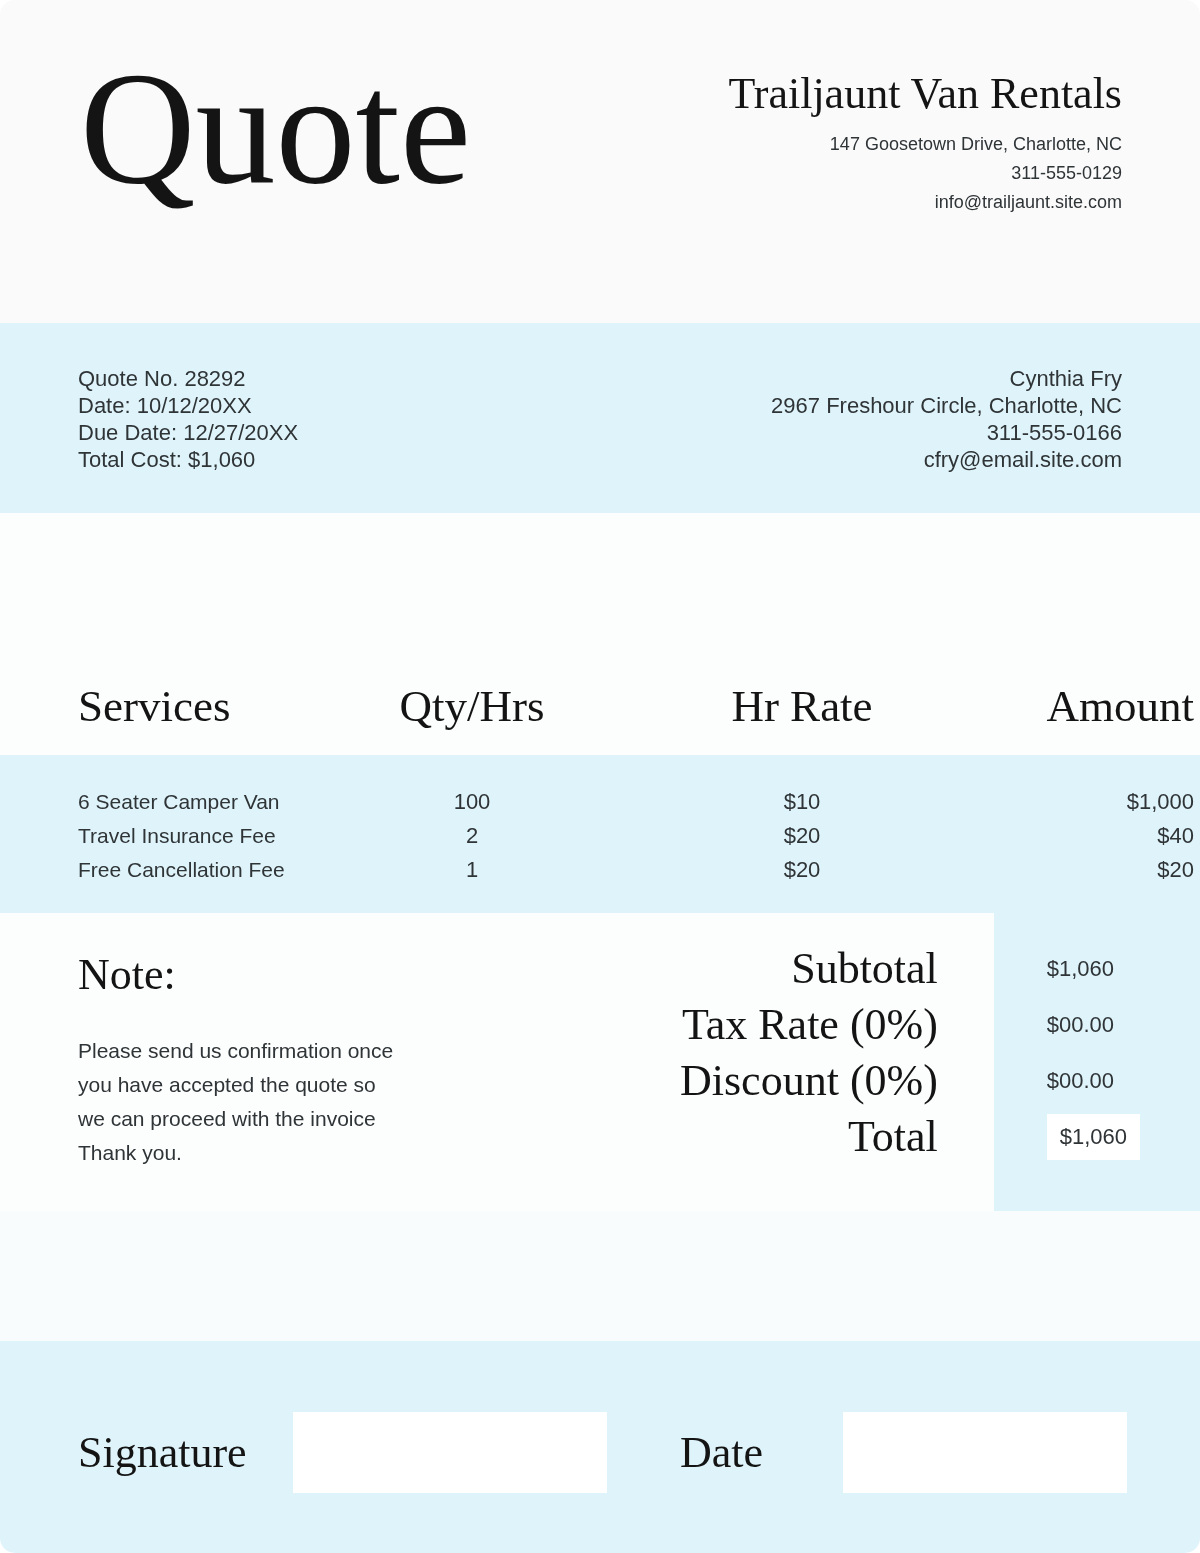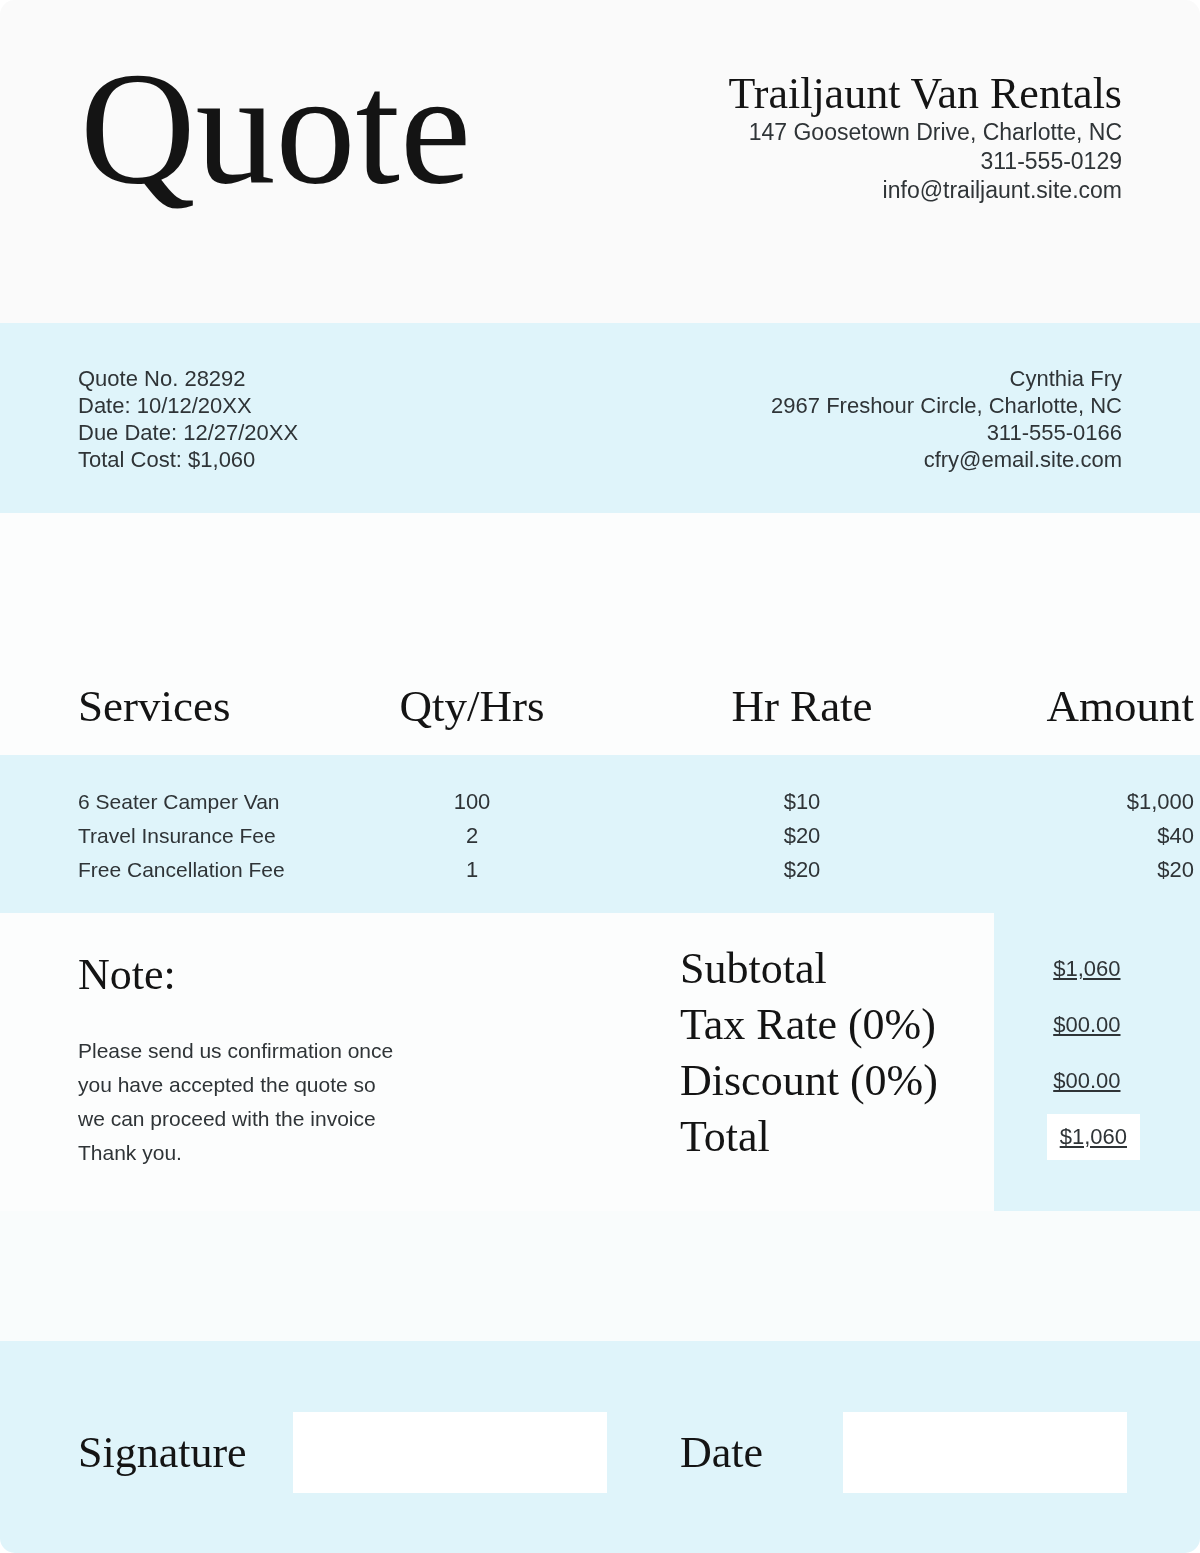--- a/index.html
+++ b/index.html
@@ -16,21 +16,21 @@
 
   
   .band-header{height:323px;background:#fafafa;position:relative;}
   .quote-title{
     position:absolute;left:80px;top:48px;
     font-family:var(--serif);font-weight:400;
     font-size:160px;line-height:1;color:var(--ink);
   }
   .company{position:absolute;right:78px;top:70px;text-align:right;}
   .company-name{font-family:var(--serif);font-weight:400;font-size:44px;line-height:1.1;color:var(--ink);}
-  .company-lines{margin-top:0;font-size:23px;line-height:29px;}
+  .company-lines{margin-top:12px;font-size:18px;line-height:29px;}
 
   
   .band-info{
     height:190px;background:var(--blue);
     display:flex;justify-content:space-between;
     padding:42px 78px 0;font-size:22px;line-height:27px;
   }
   .customer{text-align:right;}
 
   
@@ -50,24 +50,24 @@
   .band-rows{height:158px;background:var(--blue);padding-top:30px;}
   .trow{height:34px;align-items:center;font-size:21px;}
   .trow .num{font-size:22px;}
 
   
   .band-summary{height:298px;background:var(--white-band);position:relative;padding-left:6px;}
   .summary-panel{position:absolute;top:0;right:0;width:206px;height:298px;background:var(--blue);}
   .note-block{position:absolute;left:78px;top:37px;}
   .note-title{font-family:var(--serif);font-size:44px;line-height:50px;color:var(--ink);}
   .note-lines{margin-top:34px;font-size:21px;line-height:34px;}
-  .totals-labels{position:absolute;left:680px;top:28px;font-family:var(--serif);font-size:44px;color:var(--ink);}
+  .totals-labels{position:absolute;left:680px;top:28px;font-family:var(--serif);font-size:44px;color:var(--ink);text-align:right;}
   .totals-labels .t-row{height:56px;line-height:56px;white-space:nowrap;}
   .totals-values{position:absolute;right:73px;top:28px;font-size:22px;}
-  .totals-values .v-row{height:56px;display:flex;align-items:center;justify-content:center;text-decoration:underline;}
+  .totals-values .v-row{height:56px;display:flex;align-items:center;justify-content:flex-start;}
   .v-highlight{background:#ffffff;padding:10px 13px;margin-right:-13px;}
 
   
   .band-gap{height:130px;background:#f9fcfc;}
 
   
   .band-sign{height:212px;background:var(--blue);position:relative;}
   .sign-label,.date-label{
     position:absolute;top:71px;height:81px;line-height:81px;
     font-family:var(--serif);font-size:44px;color:var(--ink);

